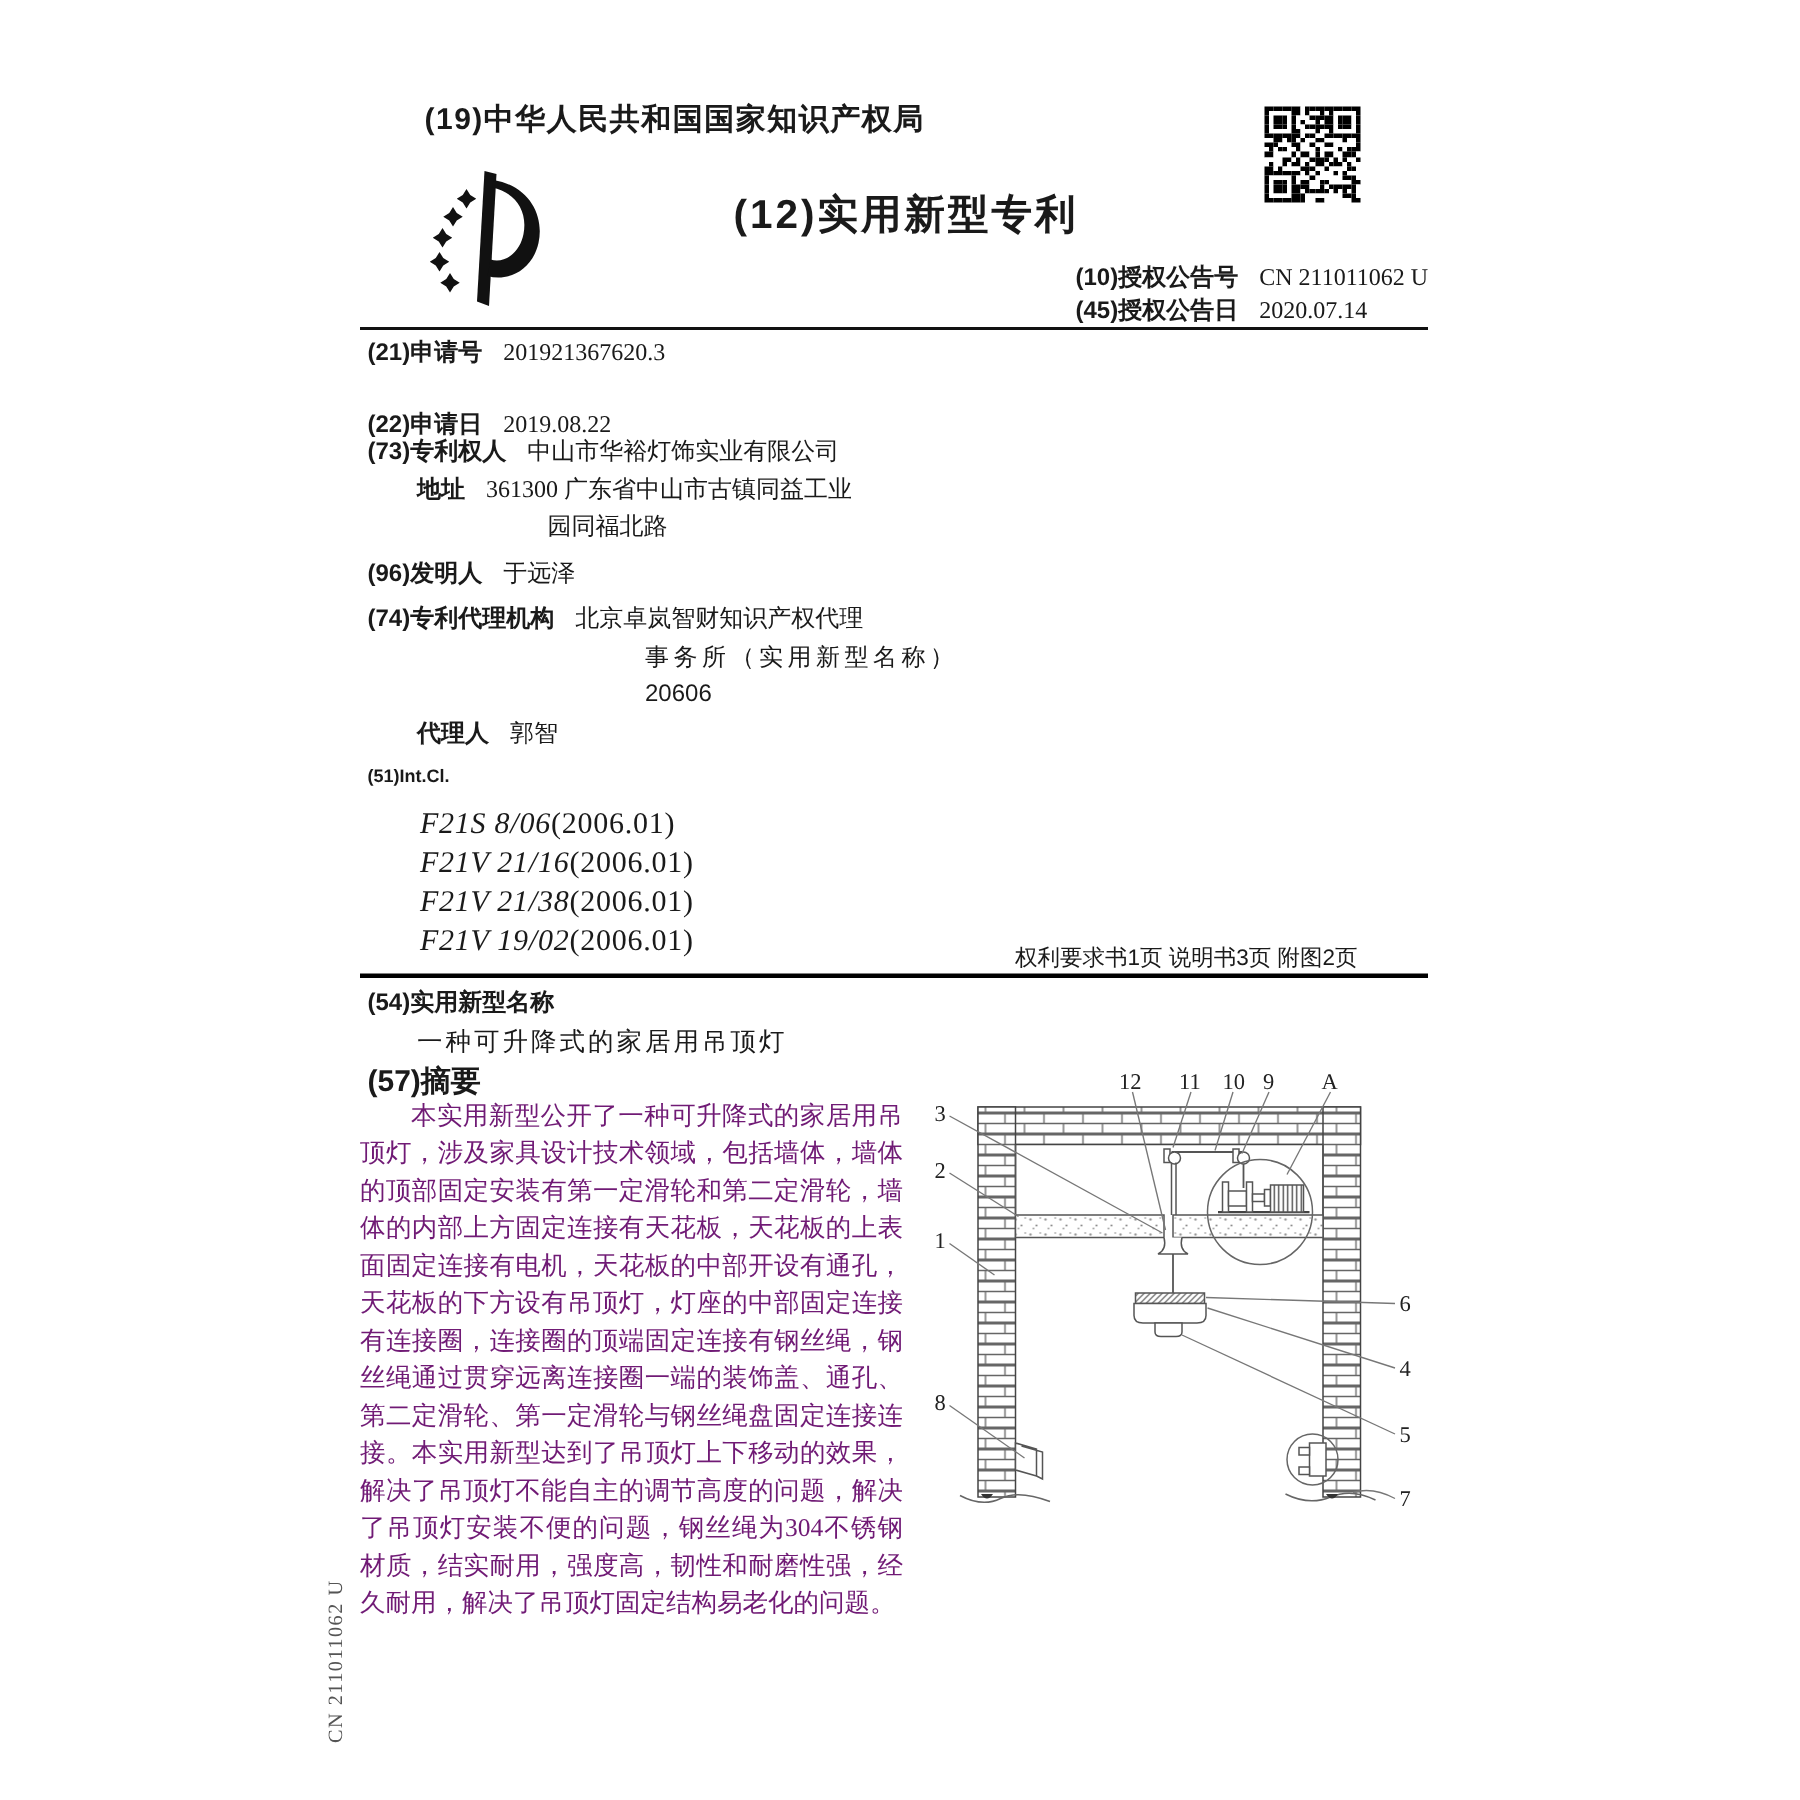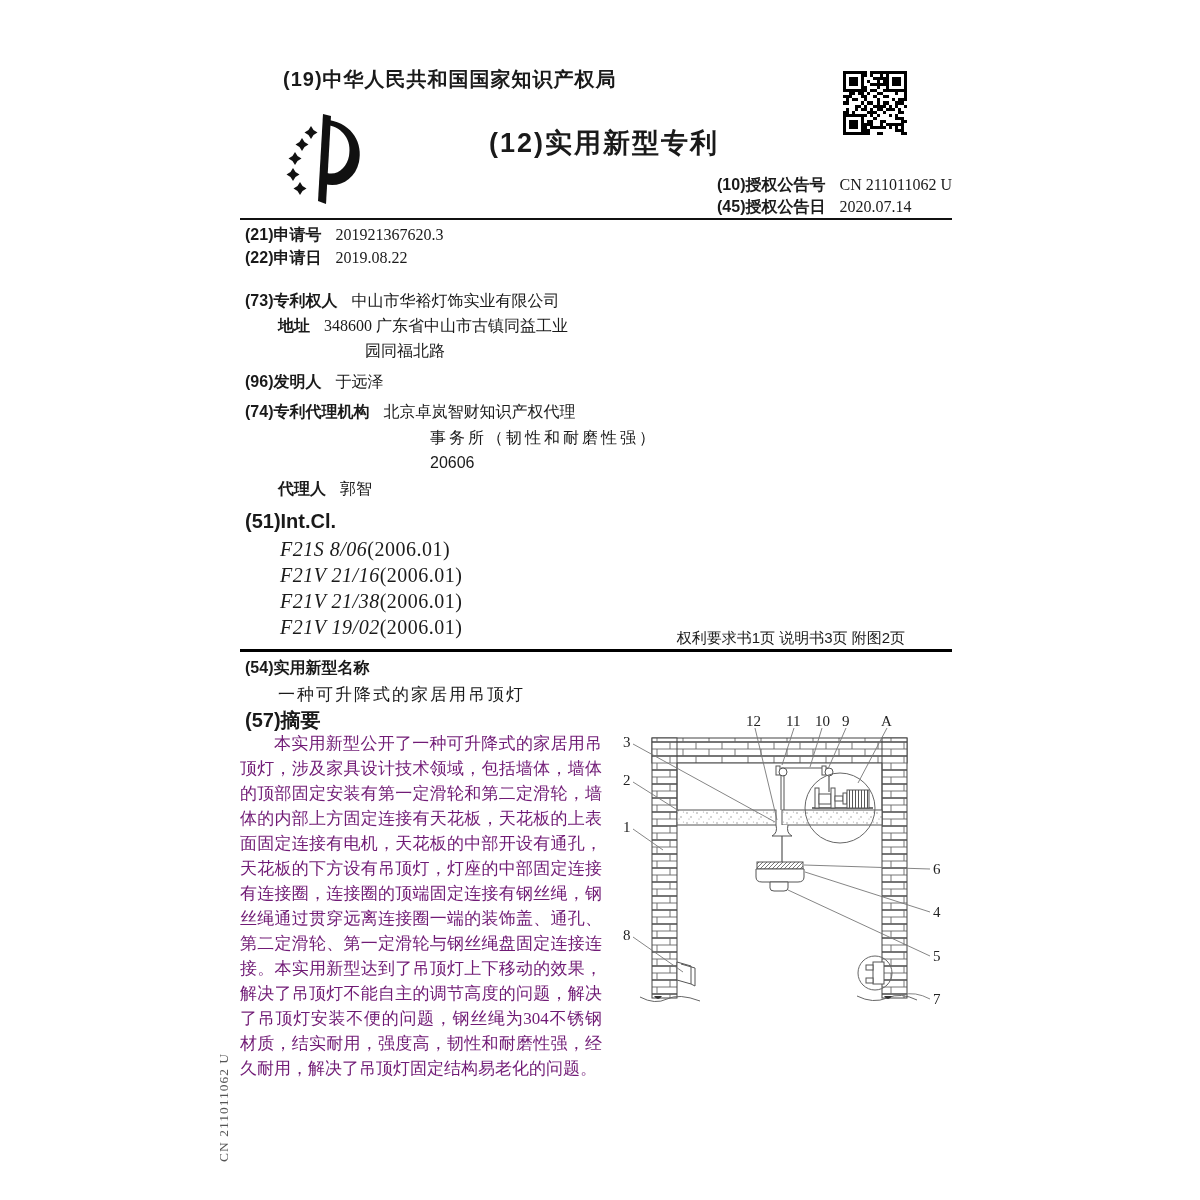--- a/index.html
+++ b/index.html
@@ -507,48 +507,48 @@
     <span class="lbl">(45)授权公告日</span>
     <span class="val">2020.07.14</span>
   </div>
 
   <div class="abs" id="rule-thin"></div>
 
   <div class="row" style="left:245px;top:225px;">
     <span class="lbl">(21)申请号</span>
     <span class="val">201921367620.3</span>
   </div>
-  <div class="row" style="left:245px;top:248px;">
+  <div class="row" style="left:245px;top:273px;">
     <span class="lbl">(22)申请日</span>
     <span class="val">2019.08.22</span>
   </div>
   <div class="row" style="left:245px;top:291px;">
     <span class="lbl">(73)专利权人</span>
     <span class="val">中山市华裕灯饰实业有限公司</span>
   </div>
   <div class="row" style="left:278px;top:316px;">
     <span class="lbl">地址</span>
-    <span class="val">348600 广东省中山市古镇同益工业</span>
+    <span class="val">361300 广东省中山市古镇同益工业</span>
   </div>
   <div class="row song" style="left:365px;top:341px;">园同福北路</div>
   <div class="row" style="left:245px;top:372px;">
     <span class="lbl">(96)发明人</span>
     <span class="val">于远泽</span>
   </div>
   <div class="row" style="left:245px;top:402px;">
     <span class="lbl">(74)专利代理机构</span>
     <span class="val">北京卓岚智财知识产权代理</span>
   </div>
-  <div class="row song" style="left:430px;top:428px;letter-spacing:3px;">事务所（韧性和耐磨性强）</div>
+  <div class="row song" style="left:430px;top:428px;letter-spacing:3px;">事务所（实用新型名称）</div>
   <div class="row song" style="left:430px;top:454px;">20606</div>
   <div class="row" style="left:278px;top:479px;">
     <span class="lbl">代理人</span>
     <span class="val">郭智</span>
   </div>
-  <div class="row lbl hei" style="left:245px;top:510px;font-size:20px;">(51)Int.Cl.</div>
+  <div class="row lbl hei" style="left:245px;top:510px;font-size:12px;">(51)Int.Cl.</div>
   <div class="row ipc" style="left:280px;top:538px;">
     <span>F21S 8/06</span><span class="yr">(2006.01)</span>
   </div>
   <div class="row ipc" style="left:280px;top:564px;">
     <span>F21V 21/16</span><span class="yr">(2006.01)</span>
   </div>
   <div class="row ipc" style="left:280px;top:590px;">
     <span>F21V 21/38</span><span class="yr">(2006.01)</span>
   </div>
   <div class="row ipc" style="left:280px;top:616px;">

